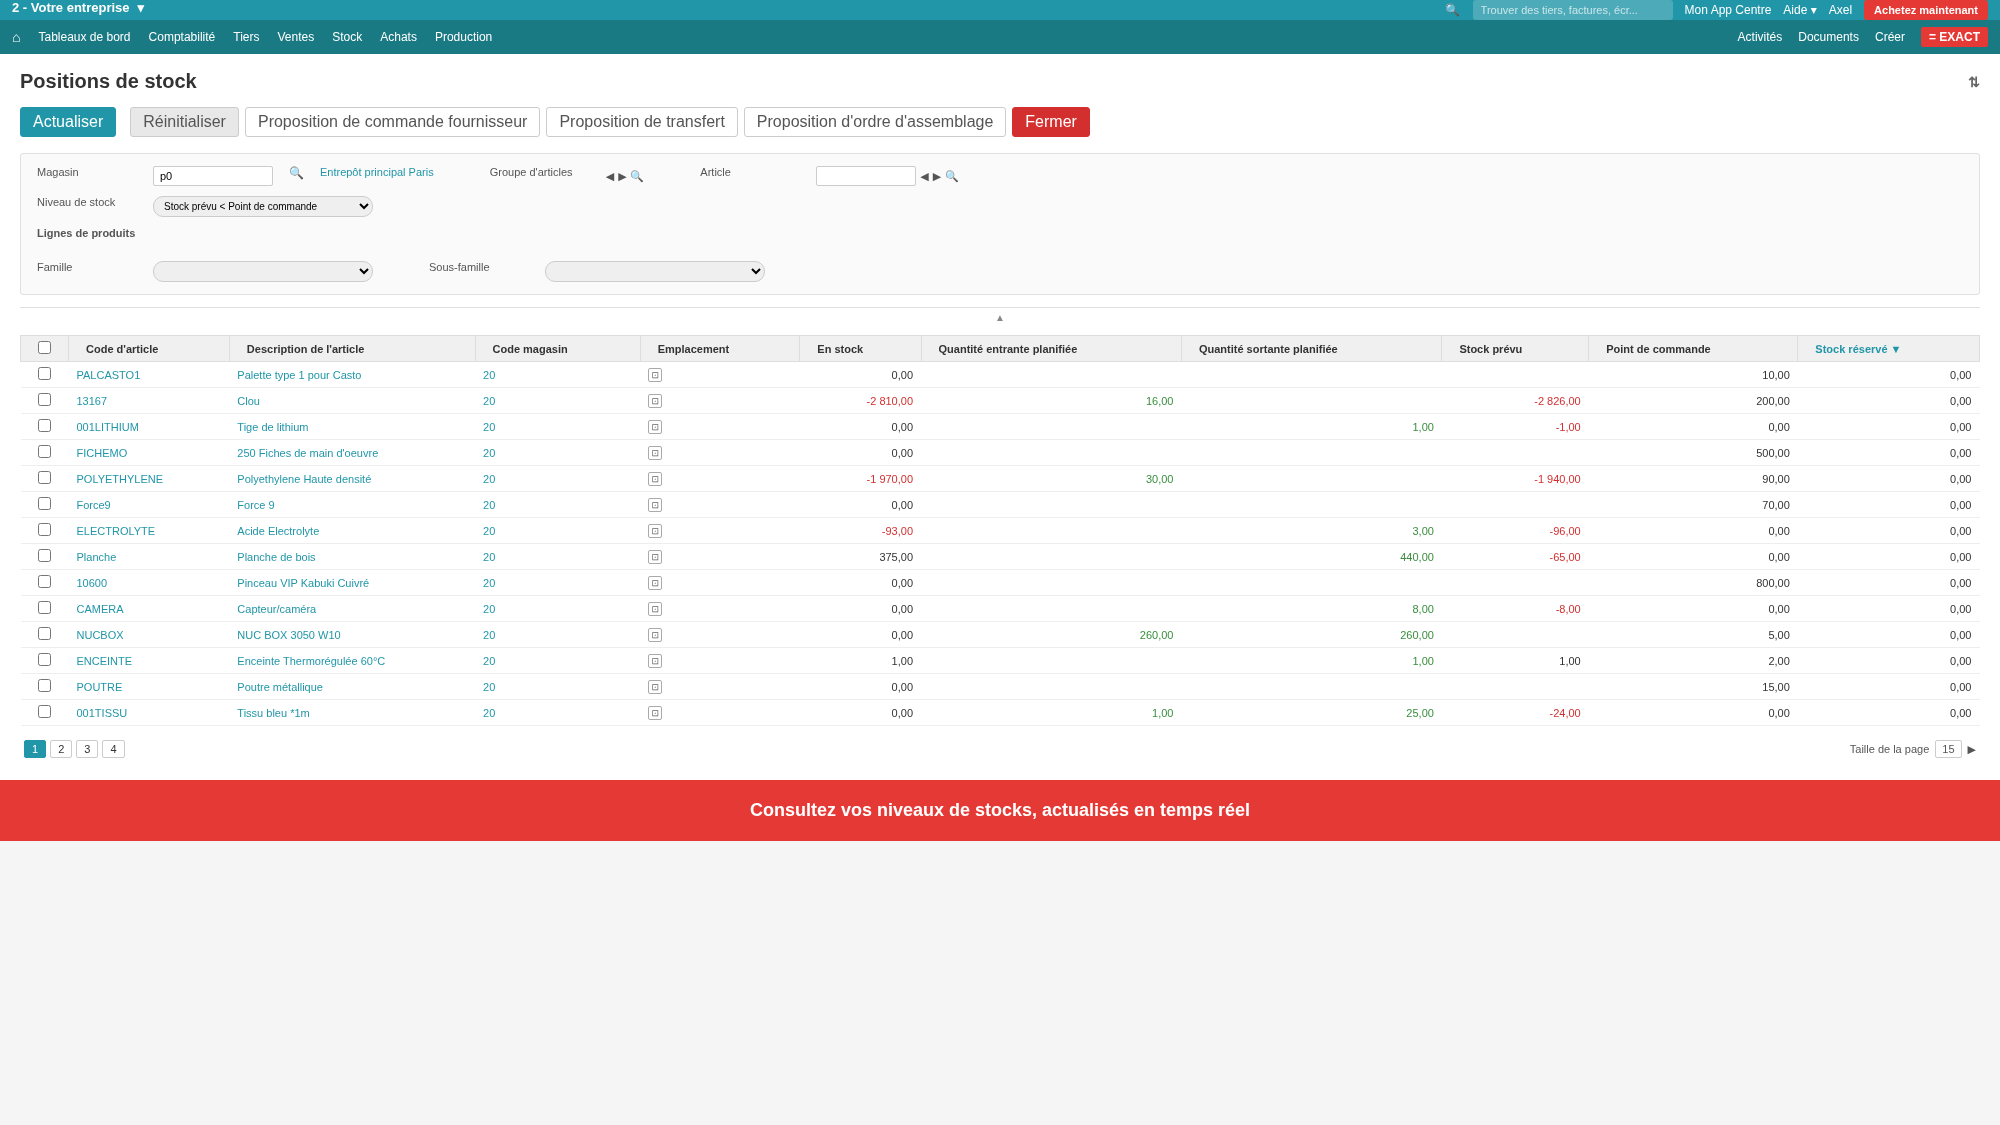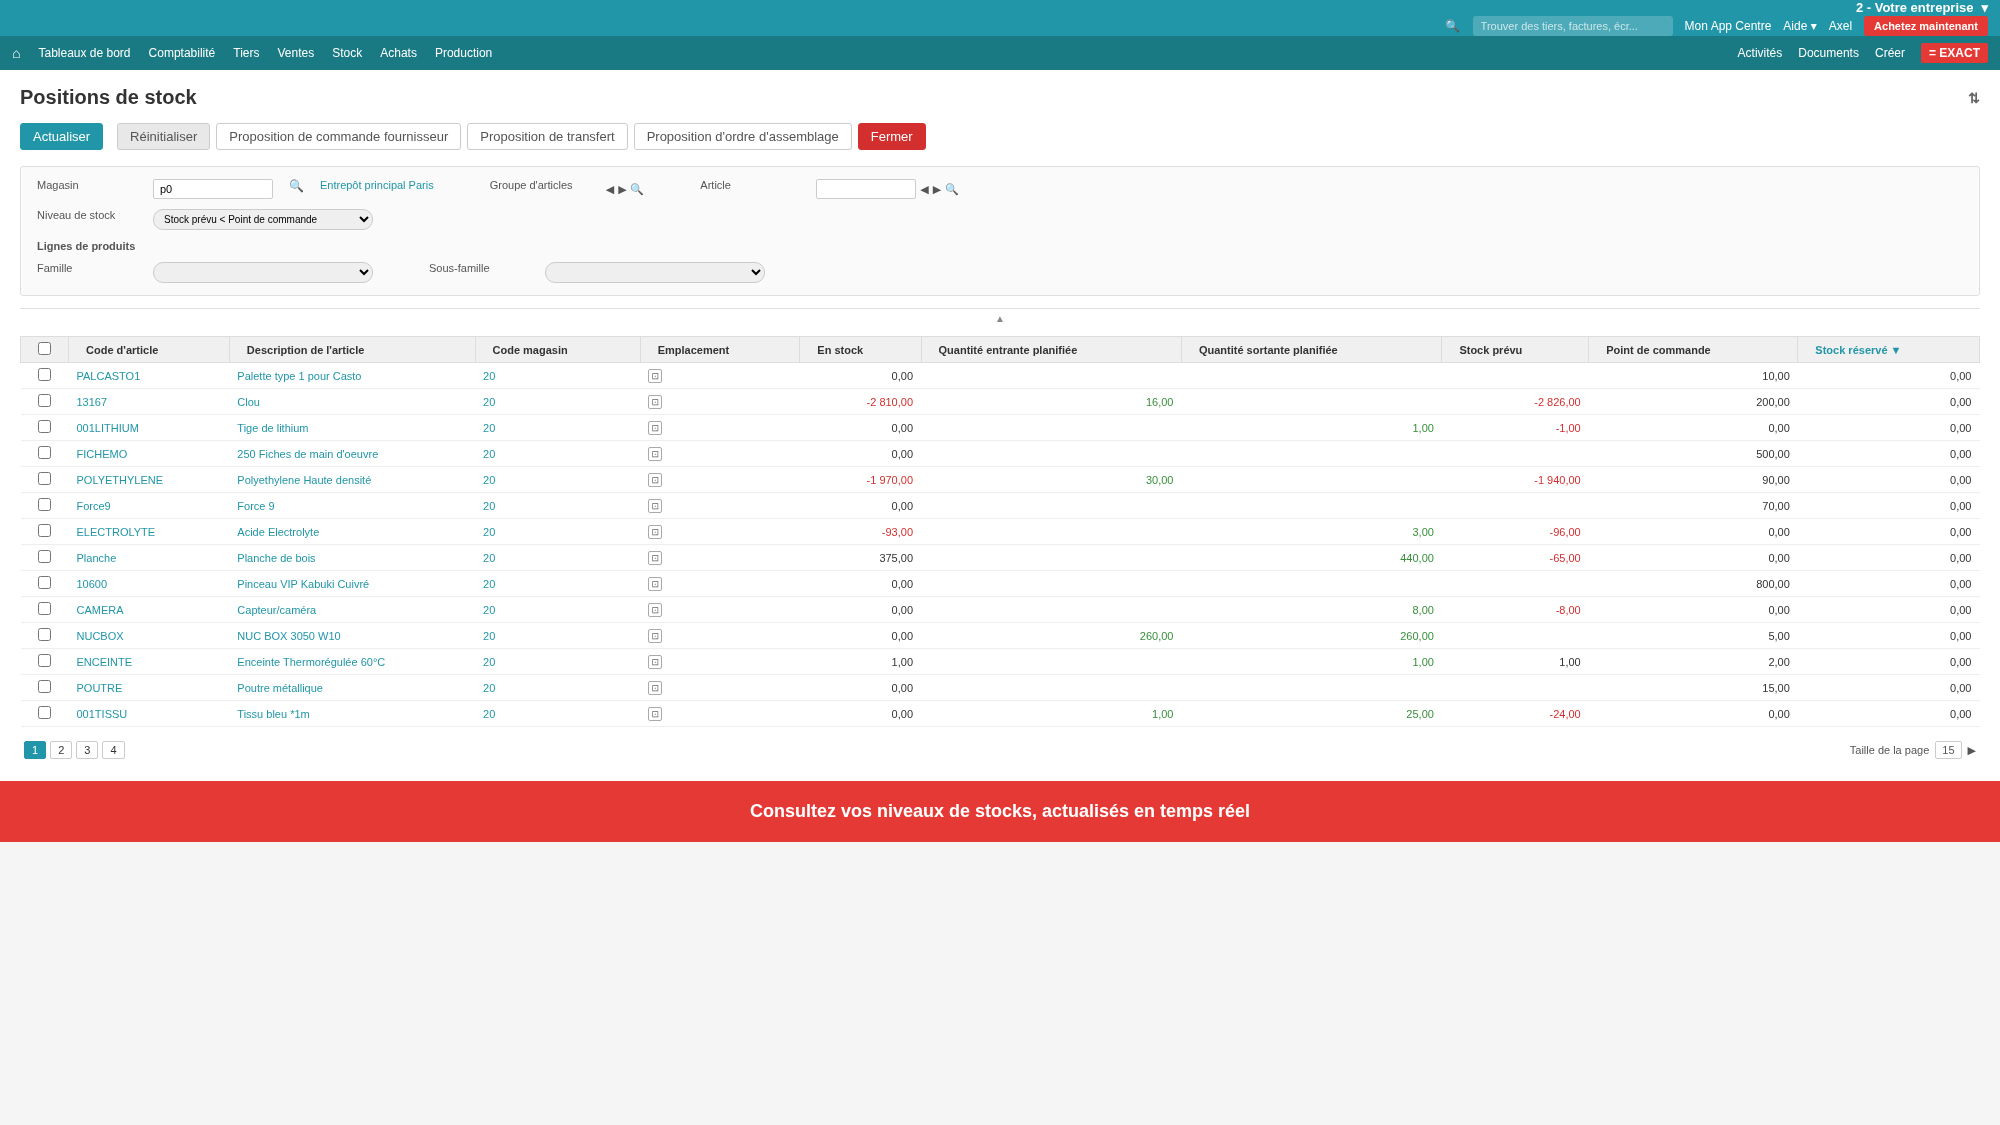--- a/index.html
+++ b/index.html
@@ -1,26 +1,25 @@
 <!DOCTYPE html>
 <html><head>
   <meta charset="utf-8">
   <style>
     * { box-sizing: border-box; margin: 0; padding: 0; }
     body { font-family: Arial, sans-serif; font-size: 12px; background: #f5f5f5; color: #333; }
 
     
     .top-bar {
       background: #2196a8;
-      height: 36px;
-      display: flex;
-      align-items: flex-end;
+      height: 20px;
+      display: flex;
+      align-items: flex-start;
       padding: 0 12px;
       justify-content: space-between;
-      flex-direction: column;
     }
     .top-bar-left {
       display: flex;
       align-items: center;
       gap: 8px;
       color: white;
       font-size: 13px;
       font-weight: bold;
     }
     .top-bar-right {
@@ -109,21 +108,21 @@
 
     
     .toolbar {
       display: flex;
       gap: 6px;
       margin-bottom: 16px;
     }
     .btn {
       padding: 5px 12px;
       border-radius: 3px;
-      font-size: 13px;
+      font-size: 16px;
       cursor: pointer;
       border: 1px solid #ccc;
     }
     .btn-primary {
       background: #2196a8;
       color: white;
       border-color: #2196a8;
     }
     .btn-secondary {
       background: #e8e8e8;
@@ -191,21 +190,21 @@
       cursor: pointer;
       color: #555;
       font-size: 11px;
     }
     .search-icon { font-size: 12px; color: #888; cursor: pointer; }
 
     .section-title {
       font-size: 11px;
       color: #555;
       font-weight: bold;
-      margin-bottom: 0;
+      margin-bottom: 12px;
     }
 
     .collapse-bar {
       text-align: center;
       cursor: pointer;
       color: #888;
       font-size: 10px;
       border-top: 1px solid #e0e0e0;
       padding: 4px 0;
       margin-bottom: 8px;

